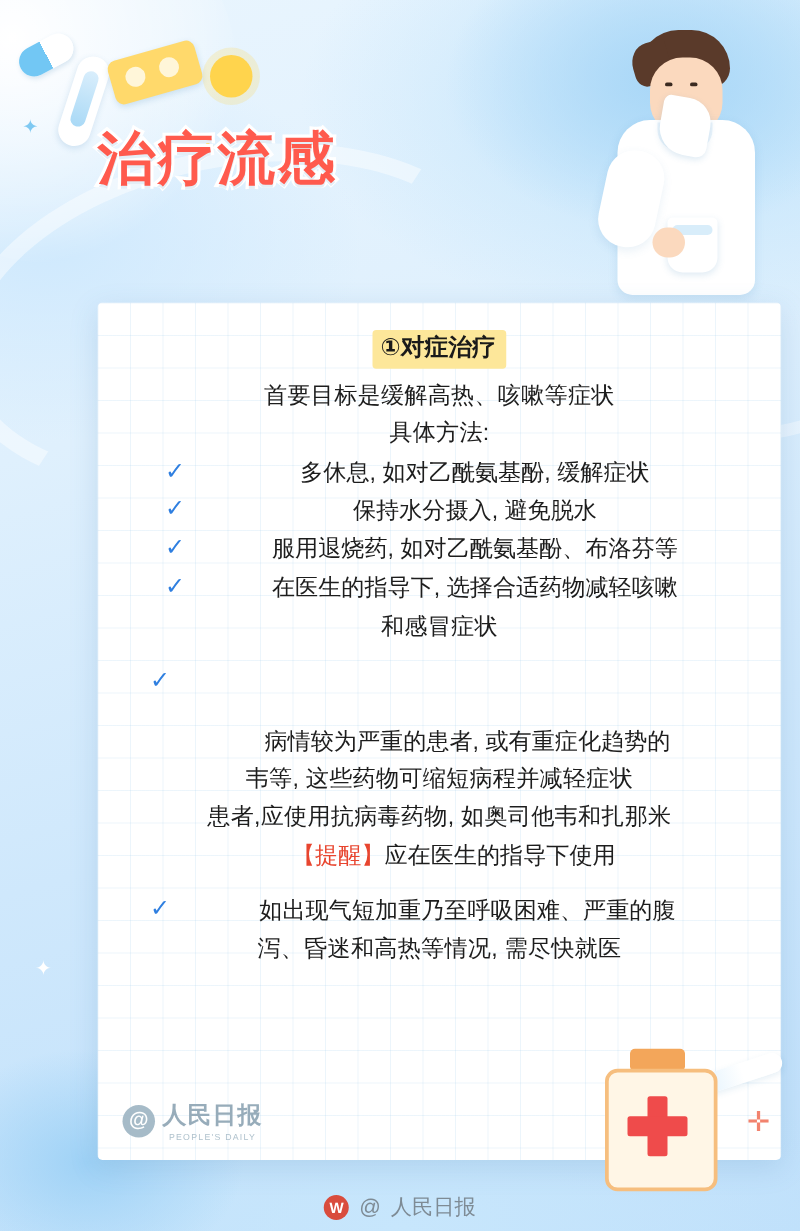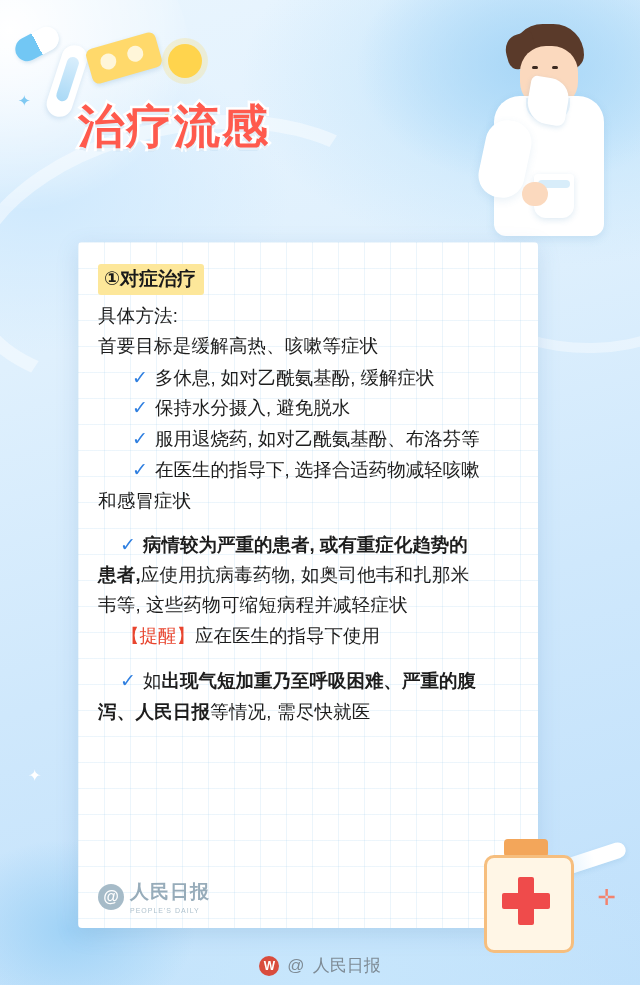--- a/index.html
+++ b/index.html
@@ -100,29 +100,30 @@
     font-size:46px;font-weight:bold;letter-spacing:2px;line-height:1.32;
     color:#ff5a4d;
     -webkit-text-stroke:5px #ffffff;
     paint-order:stroke fill;
     text-shadow:0 3px 0 rgba(120,170,210,.20);
   }
   .title .line2{margin-left:-6px;}
 
   
   .card{
-    position:absolute;left:78px;top:242px;width:460px;height:686px;
+    position:absolute;left:78px;top:242px;width:547px;height:686px;
     background:#ffffff;
     border-radius:4px;
     box-shadow:0 6px 22px rgba(70,130,180,.18);
     background-image:
       linear-gradient(to right,rgba(150,200,235,.18) 1px,transparent 1px),
       linear-gradient(to bottom,rgba(150,200,235,.18) 1px,transparent 1px);
     background-size:26px 26px;
     overflow:hidden;
+    text-align:center;
   }
   .card-inner{padding:22px 20px 10px 20px;}
   .sect{margin-bottom:4px;}
   .tag{
     display:inline-block;
     font-size:19px;font-weight:bold;color:#1a1a1a;
     background:#fde79a;
     padding:2px 8px 3px 6px;
     border-radius:3px;
     line-height:1.35;
@@ -137,21 +138,21 @@
     font-size:18.5px;color:#1d1d1d;line-height:1.62;
     margin-left:34px;
   }
   .bul .ck{
     color:#2f7fe0;font-weight:bold;font-size:19px;margin-right:7px;flex:0 0 auto;line-height:1.62;
   }
   .bul .bt{flex:1 1 auto;}
   .cont{margin-left:0;}
   .remind{color:#e8452f;font-size:18.5px;line-height:1.7;margin-left:23px;}
   .remind .rtxt{color:#1d1d1d;}
-  .b{font-weight:bold;}
+  .b{font-weight:normal;margin-top:48px;}
 
   
   .logo{
     position:absolute;left:20px;bottom:14px;
     display:flex;align-items:center;gap:6px;
     opacity:.92;
   }
   .logo-at{
     width:26px;height:26px;border-radius:50%;
     background:#9fb6c4;color:#ffffff;font-size:16px;font-weight:bold;
@@ -223,22 +224,22 @@
 
   <div class="title">
     <div class="line">治疗流感</div>
   </div>
 
   <div class="card">
     <div class="card-inner">
 
       <div class="sect">
         <div class="tag">①对症治疗</div>
+        <div class="txt">首要目标是缓解高热、咳嗽等症状</div>
         <div class="txt">具体方法:</div>
-        <div class="txt">首要目标是缓解高热、咳嗽等症状</div>
         <div class="bullets">
           <div class="bul">
             <span class="ck">✓</span>
             <span class="bt">多休息, 如对乙酰氨基酚, 缓解症状</span>
           </div>
           <div class="bul">
             <span class="ck">✓</span>
             <span class="bt">保持水分摄入, 避免脱水</span>
           </div>
           <div class="bul">
@@ -251,36 +252,36 @@
           </div>
         </div>
         <div class="txt cont">和感冒症状</div>
       </div>
 
       <div class="sect" style="margin-top:14px;">
         <div class="bul" style="margin-left:22px;">
           <span class="ck">✓</span>
           <span class="bt b">病情较为严重的患者, 或有重症化趋势的</span>
         </div>
+        <div class="txt">韦等, 这些药物可缩短病程并减轻症状</div>
         <div class="txt">
           <span class="b">患者,</span><span>应使用抗病毒药物, 如奥司他韦和扎那米</span>
         </div>
-        <div class="txt">韦等, 这些药物可缩短病程并减轻症状</div>
         <div class="remind">
           <span>【提醒】</span><span class="rtxt">应在医生的指导下使用</span>
         </div>
       </div>
 
       <div class="sect" style="margin-top:14px;">
         <div class="bul" style="margin-left:22px;">
           <span class="ck">✓</span>
           <span class="bt"><span>如</span><span class="b">出现气短加重乃至呼吸困难、严重的腹</span></span>
         </div>
         <div class="txt">
-          <span class="b">泻、人民日报</span><span>等情况, 需尽快就医</span>
+          <span class="b">泻、昏迷和高热</span><span>等情况, 需尽快就医</span>
         </div>
       </div>
 
     </div>
 
     <div class="logo">
       <div class="logo-at">@</div>
       <div>
         <div class="logo-cn">人民日报</div>
         <div class="logo-en">PEOPLE'S DAILY</div>

